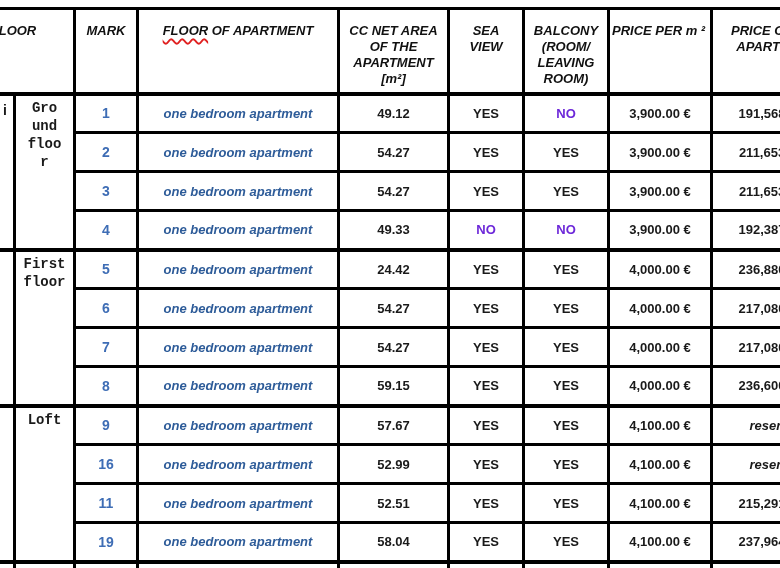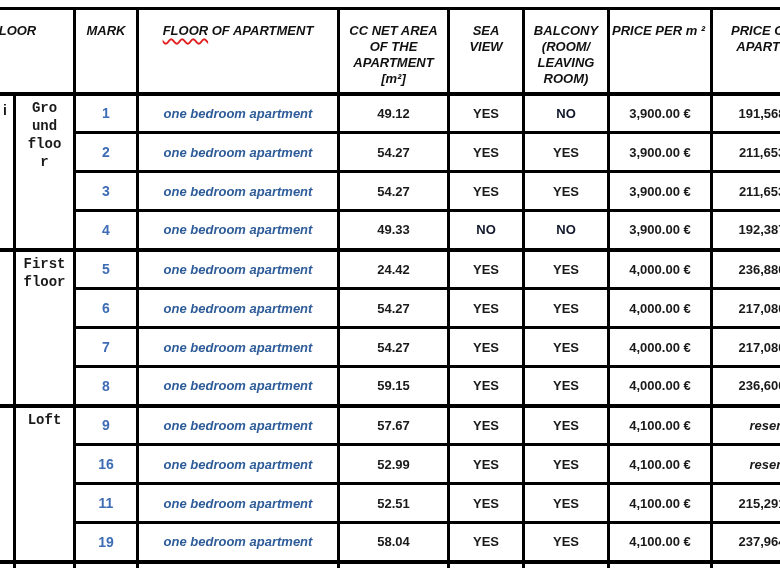--- a/index.html
+++ b/index.html
@@ -41,21 +41,21 @@
     padding:6px 6px 0 0; font-size:14px;
   }
   td.floor {
     vertical-align:top; text-align:center;
     font-size:14px; line-height:18px; padding-top:3px;
     white-space:pre-line;
     font-family:Liberation Mono, monospace;
   }
   td.mark { color:#3e6db5; font-size:14px; }
   td.type { color:#2e5c99; font-size:13px;font-style:italic; }
-  td.yn.flag-no { color:#0f172a; }
+  td.yn.flag-no { color:#6d28d9; }
   td.total.reserved { font-style:italic; }
   tr.stub { height:26px; }
 </style>
 </head>
 <body>
 
 <div class="stage">
   <table class="apt">
     <colgroup>
       <col style="width:62px">

